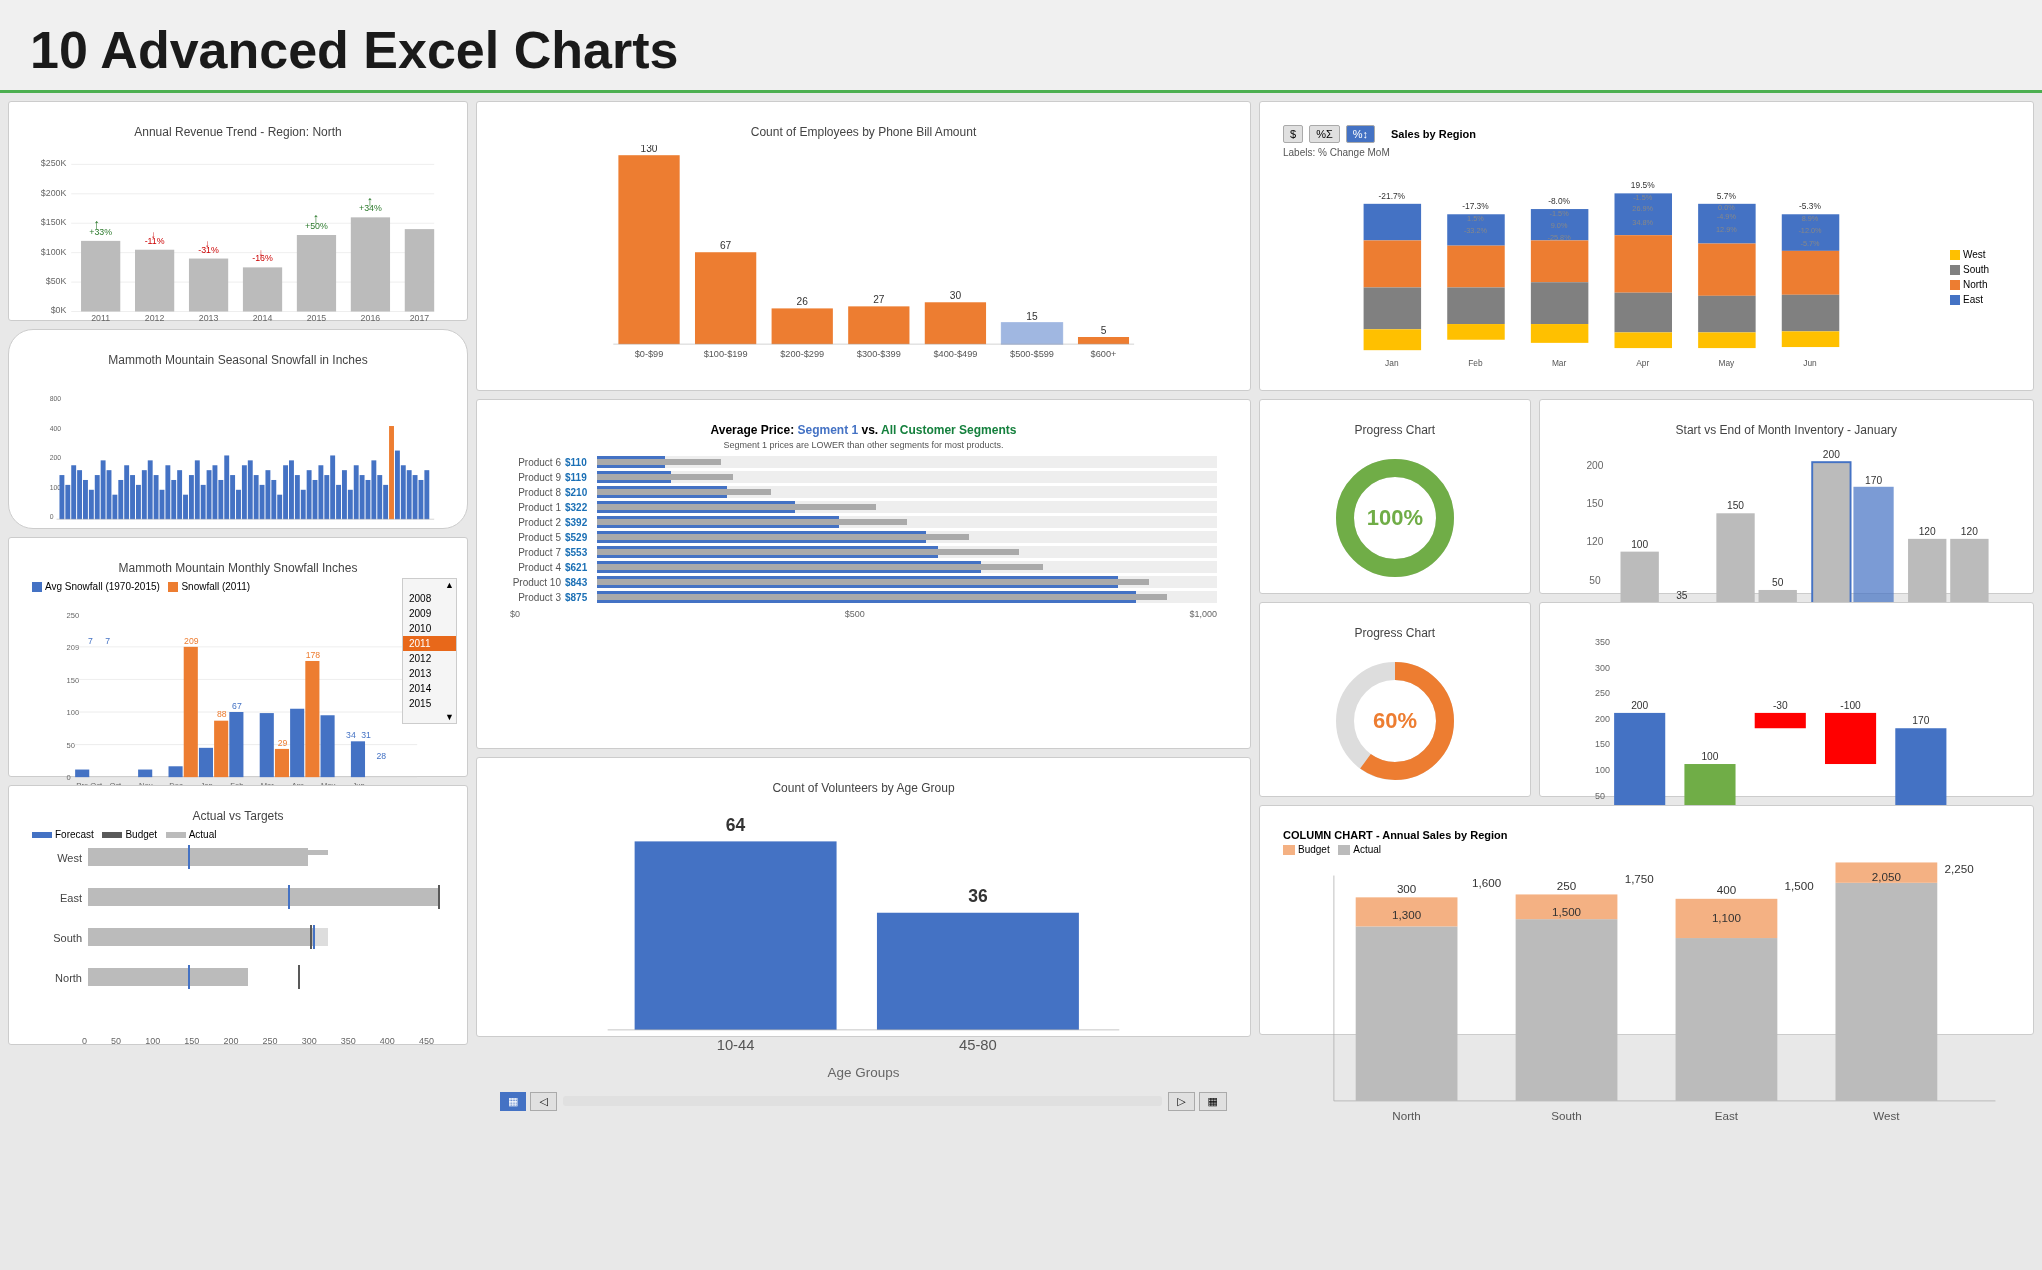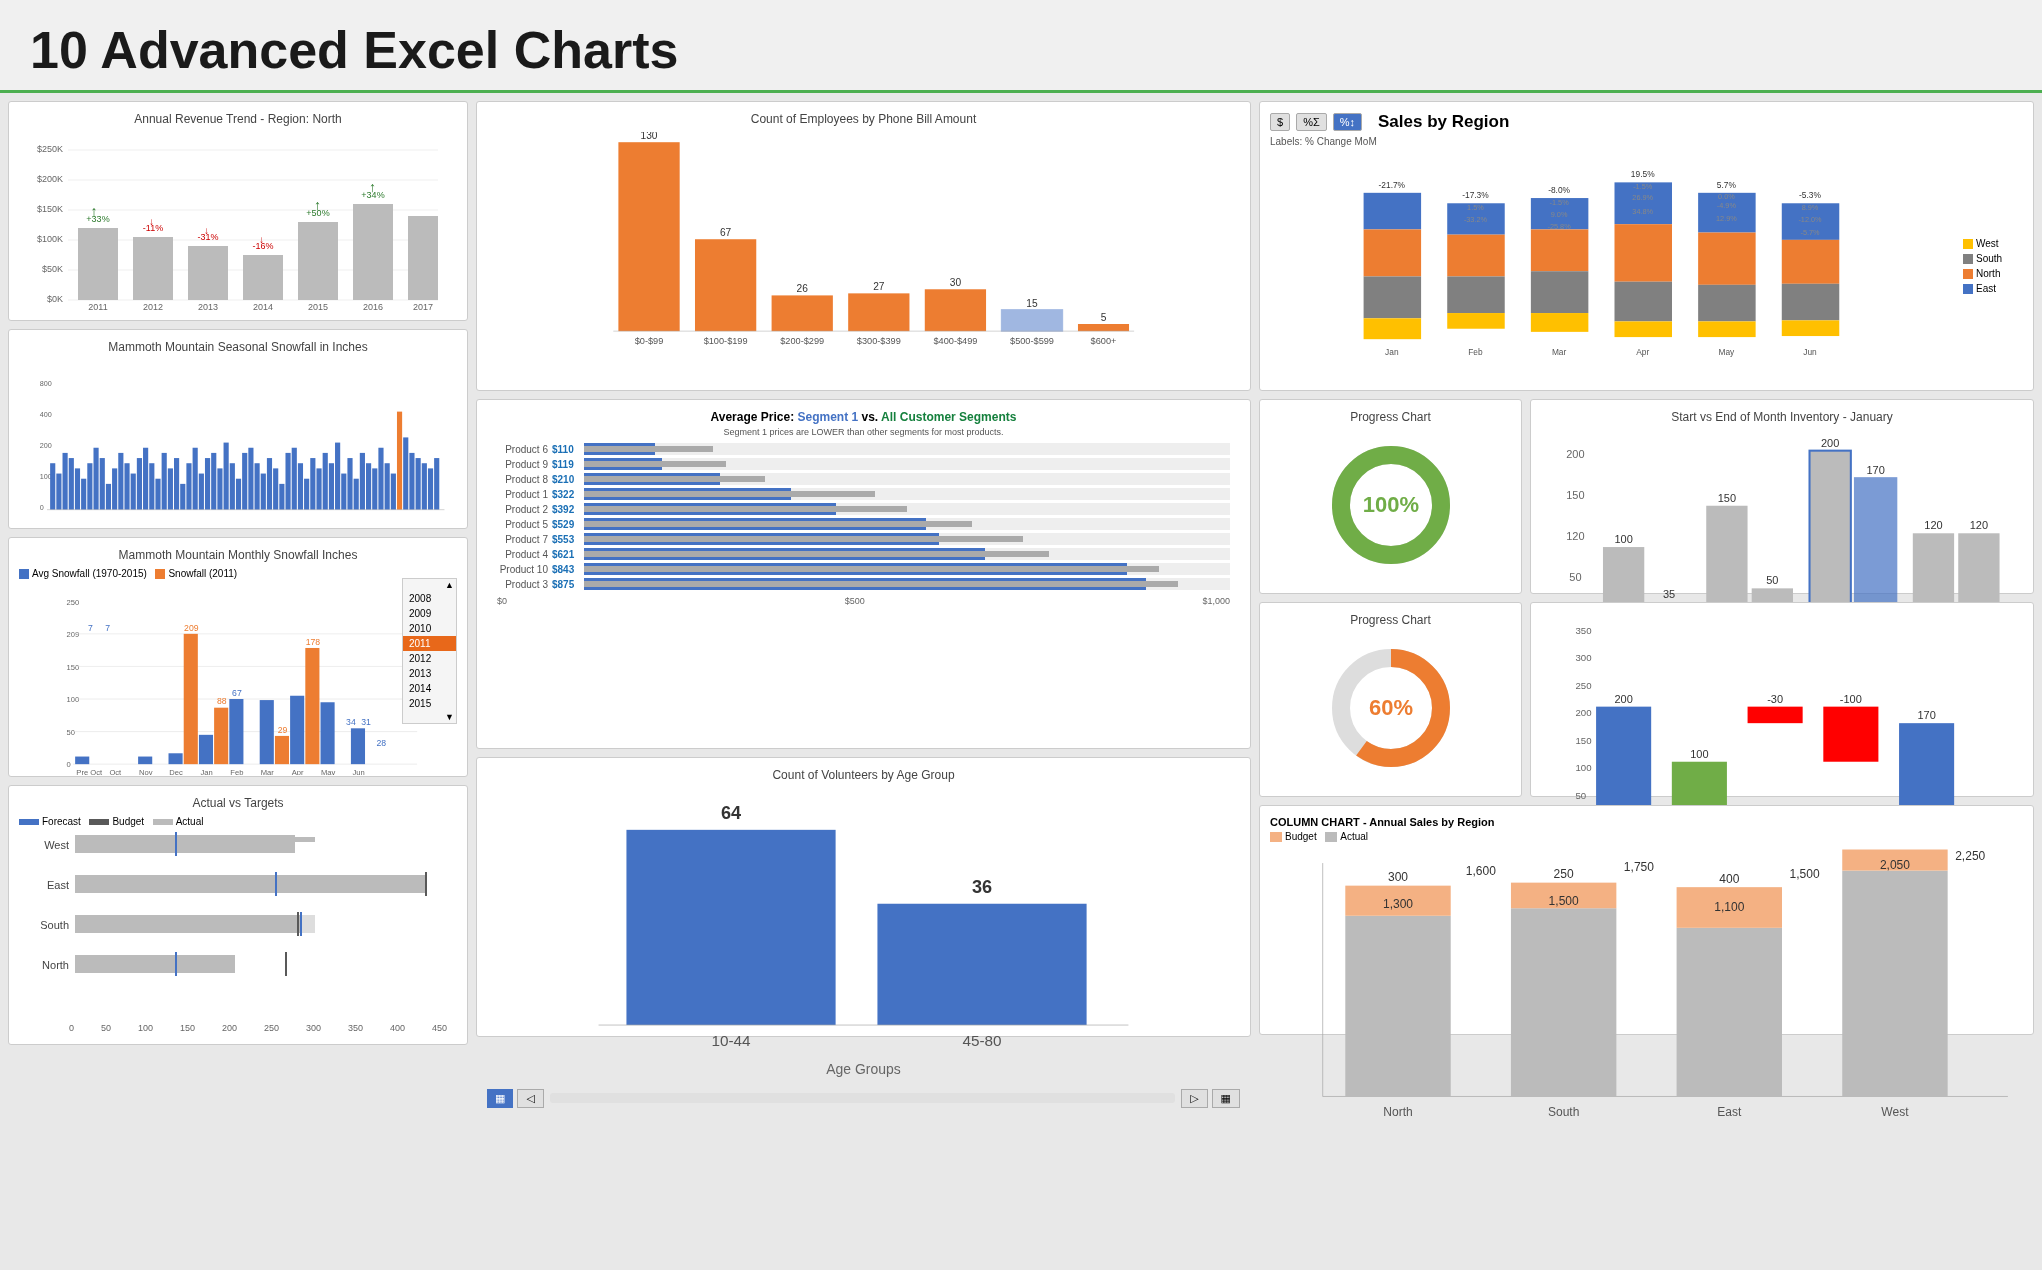--- a/index.html
+++ b/index.html
@@ -17,39 +17,39 @@
       grid-template-columns: 460px 1fr 1fr;
       grid-template-rows: auto auto auto;
       gap: 8px;
       padding: 8px;
     }
 
     .chart-box {
       background: white;
       border: 1px solid #ccc;
       border-radius: 3px;
-      padding: 10px;
+      padding: 23px;
       position: relative;
     }
 
     .chart-title {
       font-size: 12px; color: #444; text-align: center; margin-bottom: 6px;
     }
 
     
     .left-col {
       display: flex; flex-direction: column; gap: 8px;
     }
 
     
     .revenue-chart { height: 220px; }
     .revenue-chart svg { width: 100%; height: 180px; }
 
     
-    .snowfall-seasonal { height: 200px; }
+    .snowfall-seasonal { height: 200px; border-radius: 25px; }
     .snowfall-seasonal svg { width: 100%; height: 160px; }
 
     
     .snowfall-monthly { height: 240px; }
     .snowfall-monthly svg { width: 100%; height: 190px; }
 
     
     .targets-chart { height: 260px; }
 
     
@@ -580,21 +580,21 @@
 
   </div>
 
   <div class="right-col">
 
     <div class="chart-box sales-region-chart">
       <div style="display:flex; align-items:center; gap:6px; margin-bottom:4px;">
         <button class="toolbar-btn">$</button>
         <button class="toolbar-btn">%Σ</button>
         <button class="toolbar-btn active">%↕</button>
-        <div style="font-size:17px; font-weight:bold; margin-left:10px;">Sales by Region</div>
+        <div style="font-size:11px; font-weight:bold; margin-left:10px;">Sales by Region</div>
       </div>
       <div style="font-size:10px; color:#555; margin-bottom:4px;">Labels: % Change MoM</div>
       <div style="display:flex; gap:4px;">
         <svg viewBox="0 0 500 220" style="flex:1;">
 
           <rect x="10" y="40" width="55" height="35" fill="#4472c4"></rect>
           <rect x="10" y="75" width="55" height="45" fill="#ed7d31"></rect>
           <rect x="10" y="120" width="55" height="40" fill="#808080"></rect>
           <rect x="10" y="160" width="55" height="20" fill="#ffc000"></rect>
           <text x="37" y="195" font-size="8" text-anchor="middle" fill="#555">Jan</text>

